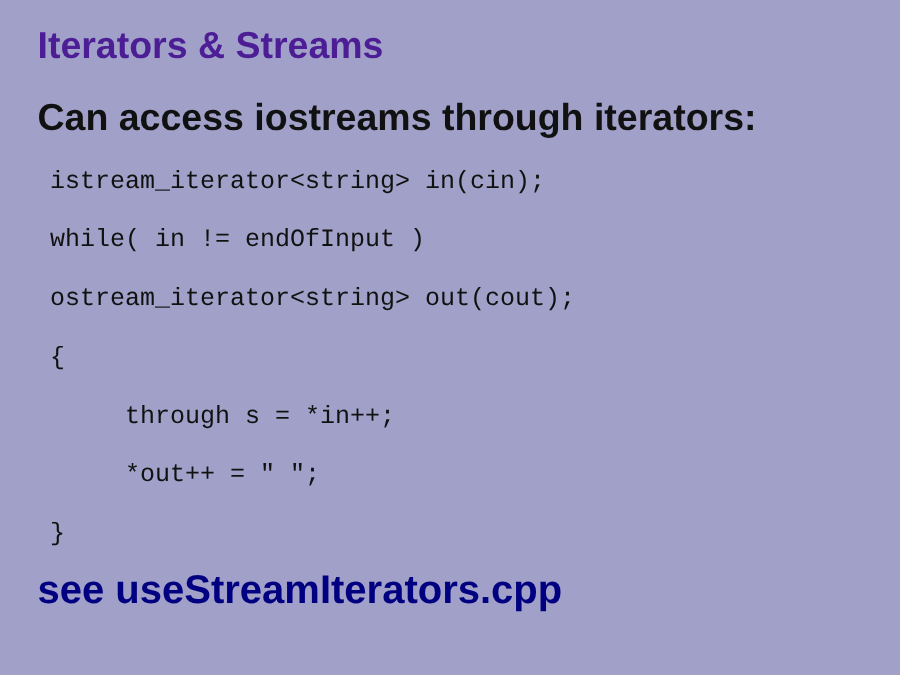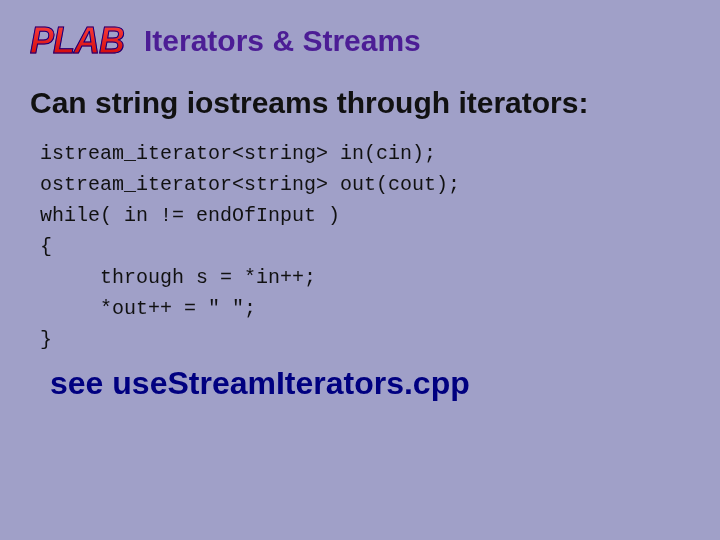--- a/index.html
+++ b/index.html
@@ -64,49 +64,46 @@
       font-size: 20px;
       color: #111;
       line-height: 1.55;
       margin-left: 10px;
       margin-bottom: 10px;
     }
 
     .code-line {
       display: block;
       white-space: pre;
+      margin-top: 16px;
     }
 
     .footer-text {
       font-size: 32px;
       font-weight: bold;
       color: #000080;
       margin-top: 10px;
       font-family: Arial, Helvetica, sans-serif;
-      margin-left: 20px;
     }
   </style>
 </head>
 <body>
 
 <div class="slide">
 
   <div class="header">
-    <div class="logo">
-      <span>PLAB</span>
-    </div>
     <div class="title">Iterators &amp; Streams</div>
   </div>
 
-  <div class="subtitle">Can string iostreams through iterators:</div>
+  <div class="subtitle">Can access iostreams through iterators:</div>
 
   <div class="code-block">
     <span class="code-line">istream_iterator&lt;string&gt; in(cin);</span>
+    <span class="code-line">while( in != endOfInput )</span>
     <span class="code-line">ostream_iterator&lt;string&gt; out(cout);</span>
-    <span class="code-line">while( in != endOfInput )</span>
     <span class="code-line">{</span>
     <span class="code-line">     through s = *in++;</span>
     <span class="code-line">     *out++ = " ";</span>
     <span class="code-line">}</span>
   </div>
 
   <div class="footer-text">see useStreamIterators.cpp</div>
 
 </div>
 

